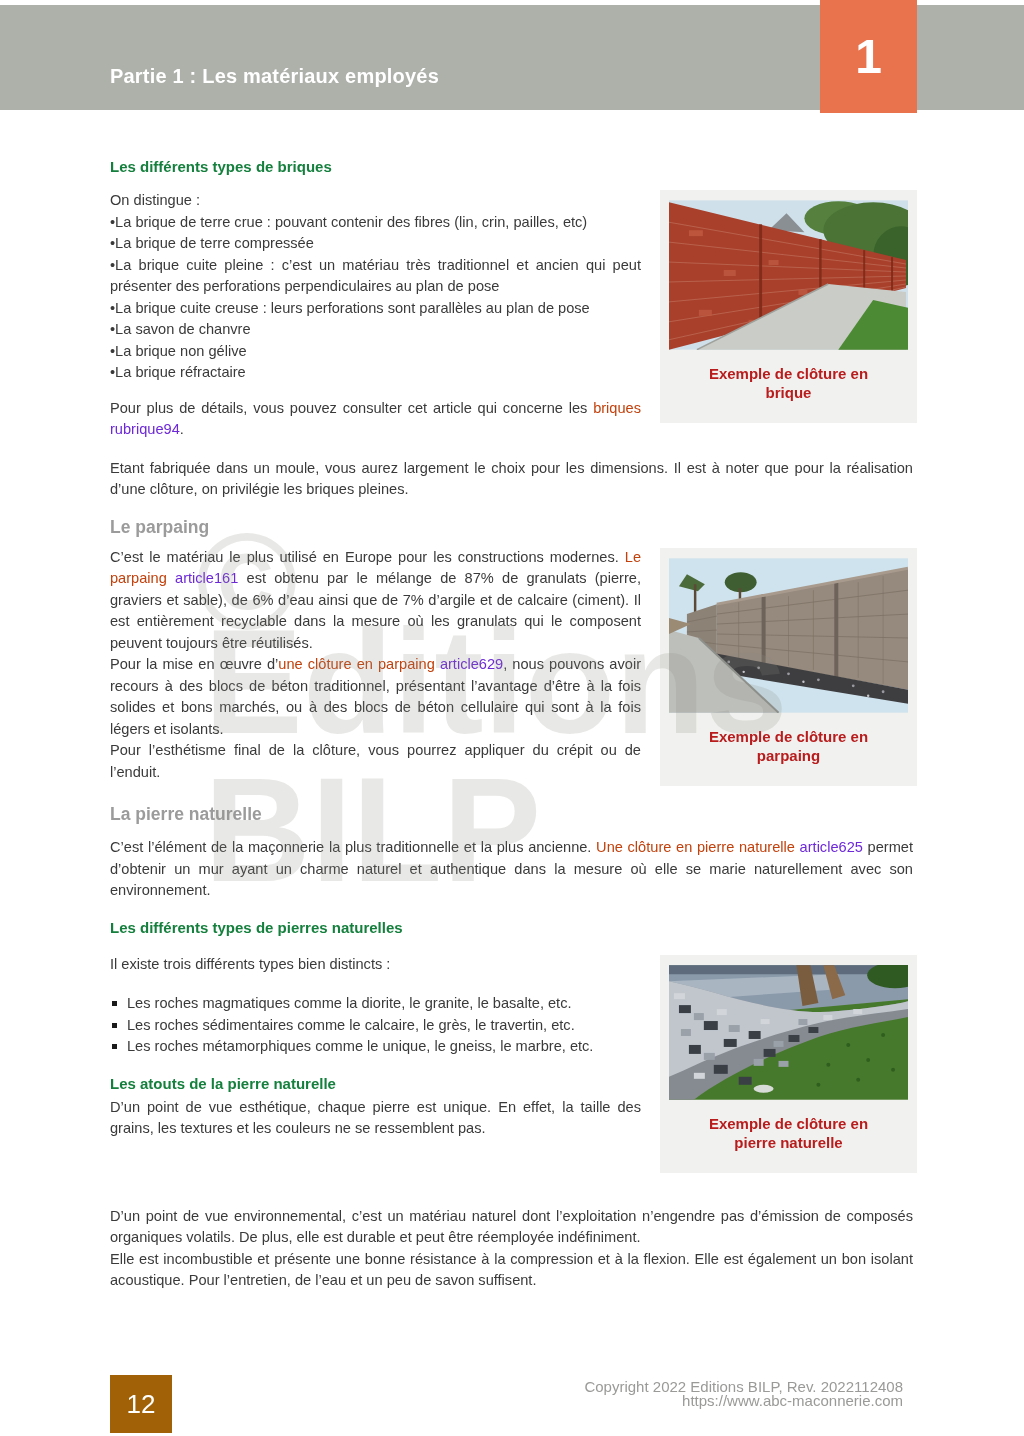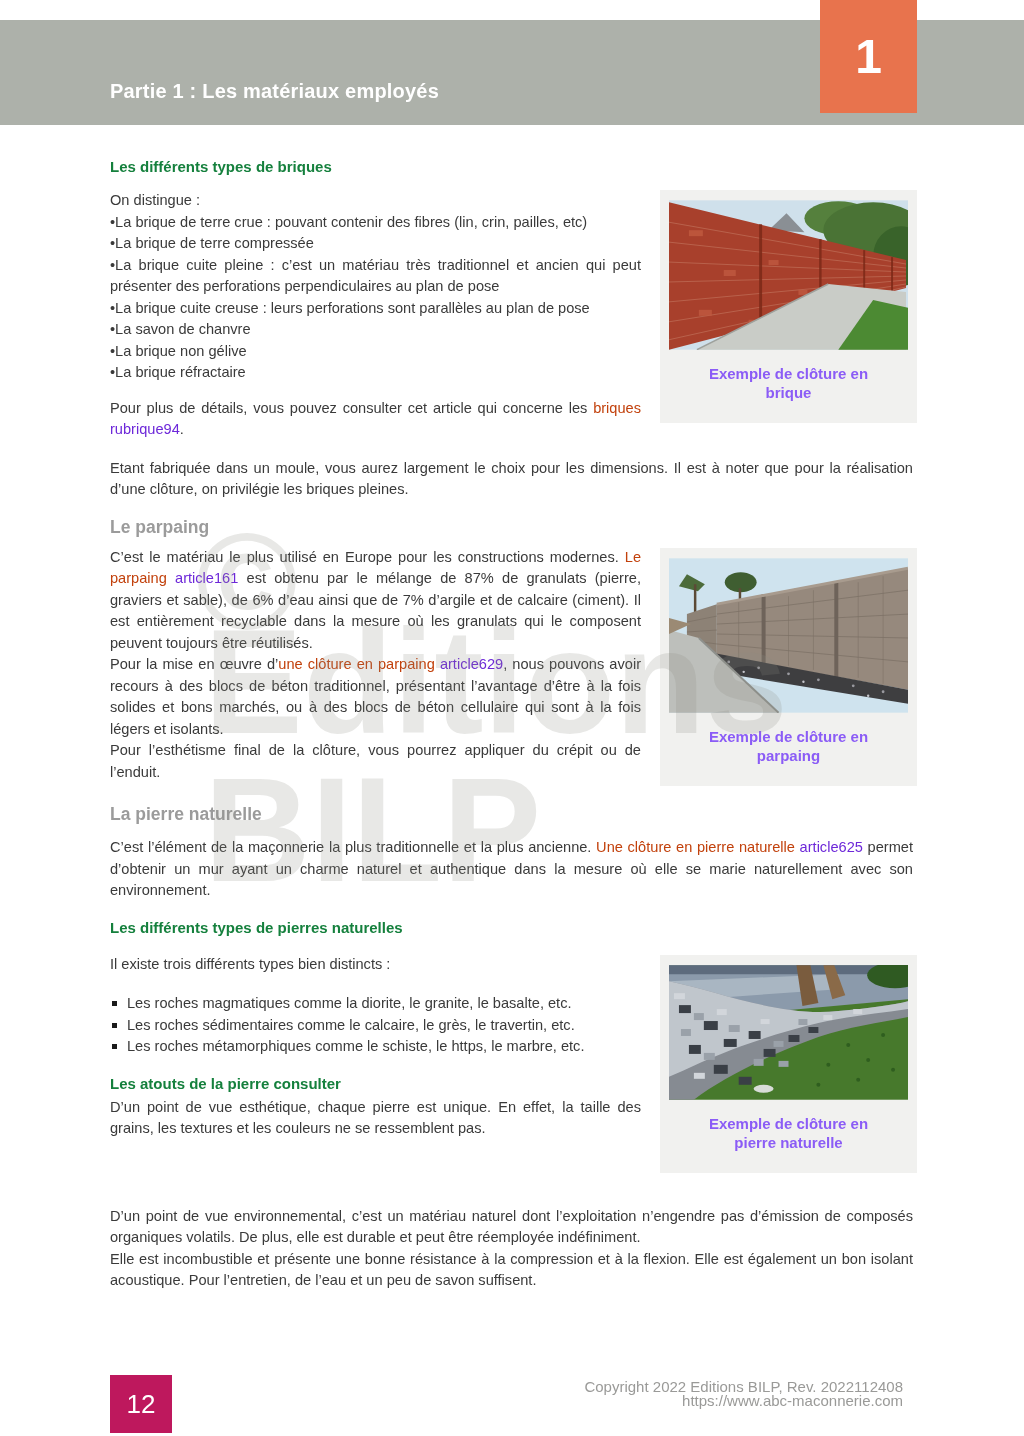--- a/index.html
+++ b/index.html
@@ -1,20 +1,20 @@
 <!DOCTYPE html>
 <html><head>
 <meta charset="utf-8">
 <style>
   html,body{margin:0;padding:0;background:#ffffff;}
   .page{position:relative;width:1024px;height:1436px;background:#ffffff;overflow:hidden;
         font-family:"Liberation Sans",sans-serif;}
 
   
-  .header-bar{position:absolute;top:20px;left:0;width:1024px;height:105px;background:#adb1aa;}
+  .header-bar{position:absolute;top:5px;left:0;width:1024px;height:105px;background:#adb1aa;}
   .header-title{position:absolute;left:110px;top:60px;font-size:20px;font-weight:bold;color:#ffffff;letter-spacing:.2px;}
   .chapter-box{position:absolute;top:0;left:820px;width:97px;height:113px;background:#e8734d;
                display:flex;align-items:center;justify-content:center;}
   .chapter-box span{color:#ffffff;font-size:48px;font-weight:bold;line-height:1;}
 
   
   .wm{position:absolute;z-index:6;color:rgba(138,138,132,0.20);font-weight:bold;line-height:1;pointer-events:none;white-space:nowrap;}
   .wm-sym{left:196px;top:512px;font-size:138px;}
   .wm-l1{left:204px;top:608px;font-size:148px;}
   .wm-l2{left:204px;top:756px;font-size:148px;}
@@ -30,27 +30,27 @@
   .just{text-align:justify;}
   .link{color:#c2410c;cursor:pointer;margin-top:16px;}
   .ref{color:#6d28d9;}
   .sqlist .sqitem{position:relative;padding-left:17px;}
   .sqlist .sqitem::before{content:"";position:absolute;left:2px;top:8px;width:5px;height:5px;background:#1a1a1a;}
 
   
   .figure{position:absolute;left:660px;width:257px;background:#f1f1ef;z-index:3;
           padding:10px 9px 21px 9px;box-sizing:border-box;}
   .figure svg{display:block;width:239px;}
-  .caption{margin-top:14px;text-align:center;font-weight:bold;color:#8b5cf6;font-size:15px;line-height:19px;}
+  .caption{margin-top:14px;text-align:center;font-weight:bold;color:#b91c1c;font-size:15px;line-height:19px;}
   .fig-brique{top:190px;}
   .fig-parpaing{top:548px;}
   .fig-pierre{top:955px;}
 
   
-  .page-num{position:absolute;left:110px;top:1375px;width:62px;height:58px;background:#be185d;z-index:2;
+  .page-num{position:absolute;left:110px;top:1375px;width:62px;height:58px;background:#a16207;z-index:2;
             display:flex;align-items:center;justify-content:center;color:#ffffff;font-size:26px;}
   .copyright{position:absolute;right:121px;top:1380px;text-align:right;z-index:2;
              font-size:15px;line-height:14px;color:#9a9a98;}
   .copyright .url{color:#9a9a98;text-decoration:none;}
 </style>
 </head>
 <body>
 
 <div class="page">
 
@@ -96,24 +96,24 @@
 
     <p class="full just" style="margin-top:12px"><span>C’est l’élément de la maçonnerie la plus traditionnelle et la plus ancienne. </span><span class="link">Une clôture en pierre naturelle</span><span class="ref"> article625</span><span> permet d’obtenir un mur ayant un charme naturel et authentique dans la mesure où elle se marie naturellement avec son environnement.</span></p>
 
     <h3 class="sub" style="margin-top:16px">Les différents types de pierres naturelles</h3>
 
     <p class="narrow" style="margin-top:17px">Il existe trois différents types bien distincts :</p>
 
     <div class="blk narrow sqlist" style="margin-top:18px">
       <div class="sqitem">Les roches magmatiques comme la diorite, le granite, le basalte, etc.</div>
       <div class="sqitem">Les roches sédimentaires comme le calcaire, le grès, le travertin, etc.</div>
-      <div class="sqitem">Les roches métamorphiques comme le schiste, le https, le marbre, etc.</div>
-    </div>
-
-    <h3 class="sub" style="margin-top:16px">Les atouts de la pierre consulter</h3>
+      <div class="sqitem">Les roches métamorphiques comme le unique, le gneiss, le marbre, etc.</div>
+    </div>
+
+    <h3 class="sub" style="margin-top:16px">Les atouts de la pierre naturelle</h3>
 
     <p class="narrow just" style="margin-top:4px">D’un point de vue esthétique, chaque pierre est unique. En effet, la taille des grains, les textures et les couleurs ne se ressemblent pas.</p>
 
     <div class="blk full just" style="margin-top:66px">
       <p>D’un point de vue environnemental, c’est un matériau naturel dont l’exploitation n’engendre pas d’émission de composés organiques volatils. De plus, elle est durable et peut être réemployée indéfiniment.</p>
       <p>Elle est incombustible et présente une bonne résistance à la compression et à la flexion. Elle est également un bon isolant acoustique. Pour l’entretien, de l’eau et un peu de savon suffisent.</p>
     </div>
 
   </div>
 

